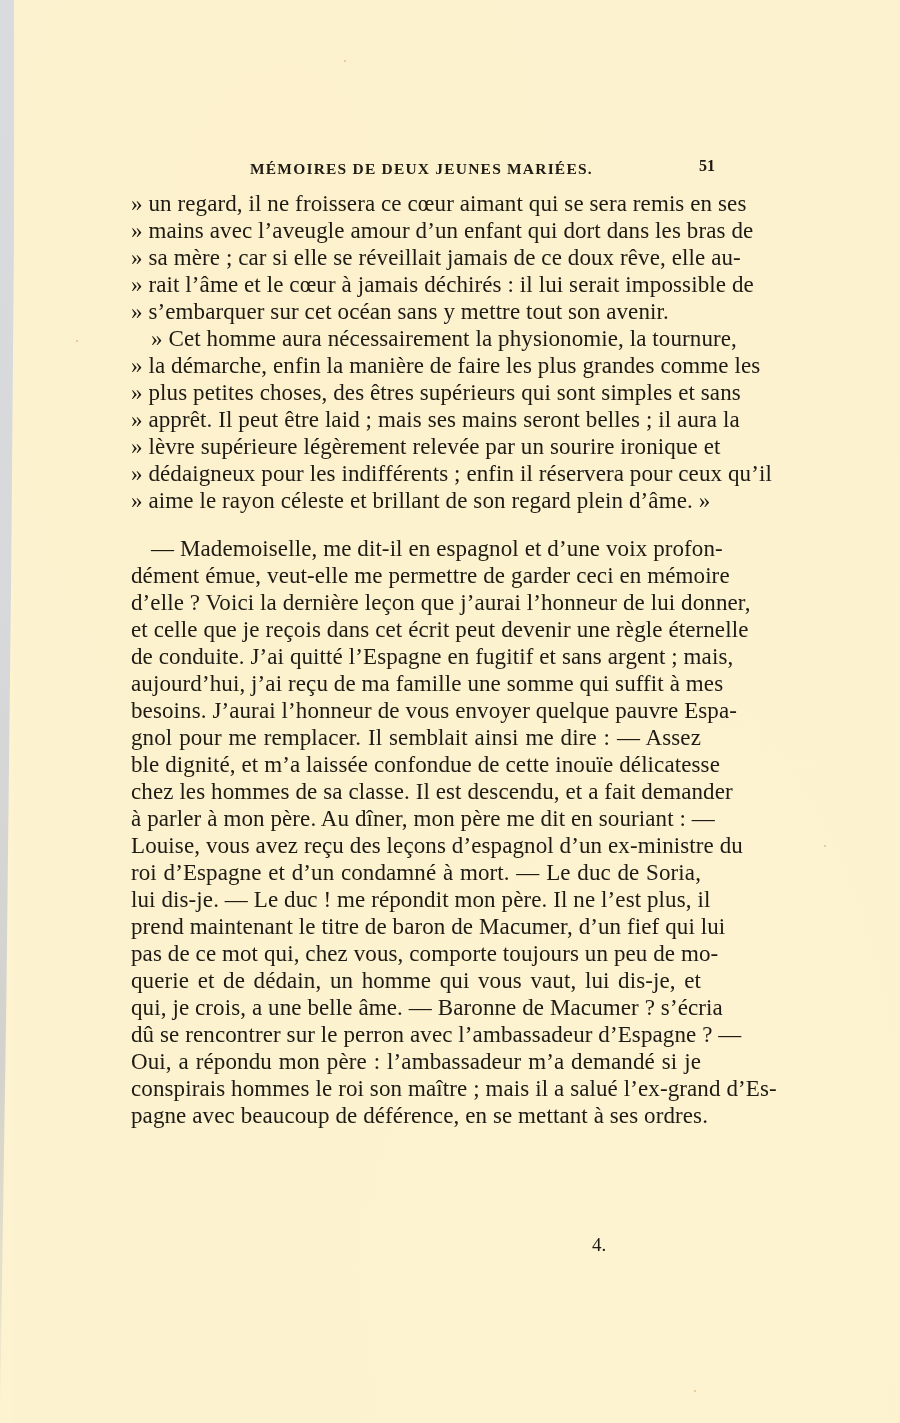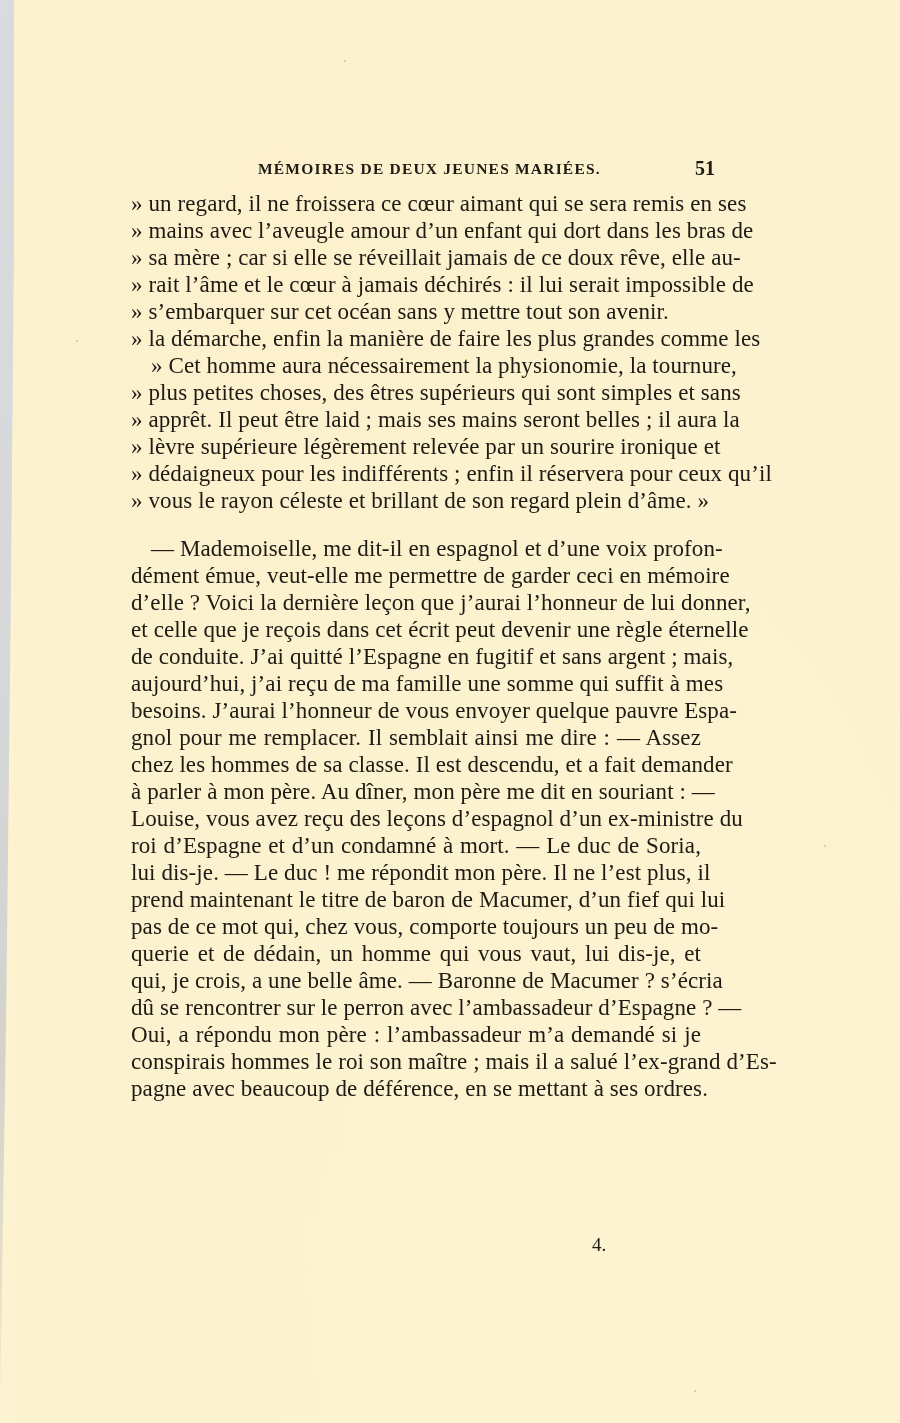--- a/index.html
+++ b/index.html
@@ -45,28 +45,27 @@
     .running-title {
       position: absolute;
       left: 105px;
       top: 0;
       font-family: "Liberation Serif", "DejaVu Serif", serif;
       font-weight: bold;
       font-size: 15.5px;
       letter-spacing: 1.2px;
       font-variant: small-caps;
       text-transform: uppercase;
-      margin-left: 8px;
     }
     .folio {
       position: absolute;
       right: 0;
       top: -3px;
       font-weight: bold;
-      font-size: 20px;
+      font-size: 16px;
       margin-left: 13px;
     }
     .text-block {
       position: absolute;
       left: 131px;
       width: 570px;
     }
     .line {
       display: block;
       height: 27px;
@@ -120,38 +119,39 @@
     <span class="folio">51</span>
   </div>
 </div>
 
 <div class="text-block block-quote">
   <span class="line">» un regard, il ne froissera ce cœur aimant qui se sera remis en ses</span>
   <span class="line">» mains avec l’aveugle amour d’un enfant qui dort dans les bras de</span>
   <span class="line">» sa mère ; car si elle se réveillait jamais de ce doux rêve, elle au-</span>
   <span class="line">» rait l’âme et le cœur à jamais déchirés : il lui serait impossible de</span>
   <span class="line last">» s’embarquer sur cet océan sans y mettre tout son avenir.</span>
+  <span class="line indent">» Cet homme aura nécessairement la physionomie, la tournure,</span>
   <span class="line">» la démarche, enfin la manière de faire les plus grandes comme les</span>
-  <span class="line indent">» Cet homme aura nécessairement la physionomie, la tournure,</span>
   <span class="line">» plus petites choses, des êtres supérieurs qui sont simples et sans</span>
   <span class="line">» apprêt. Il peut être laid ; mais ses mains seront belles ; il aura la</span>
   <span class="line">» lèvre supérieure légèrement relevée par un sourire ironique et</span>
   <span class="line">» dédaigneux pour les indifférents ; enfin il réservera pour ceux qu’il</span>
-  <span class="line last">» vous le rayon céleste et brillant de son regard plein d’âme. »</span>
+  <span class="line last">» aime le rayon céleste et brillant de son regard plein d’âme. »</span>
 </div>
 
 <div class="text-block dialogue">
   <span class="line dialogue-indent">— Mademoiselle, me dit-il en espagnol et d’une voix profon-</span>
   <span class="line">dément émue, veut-elle me permettre de garder ceci en mémoire</span>
   <span class="line">d’elle ? Voici la dernière leçon que j’aurai l’honneur de lui donner,</span>
   <span class="line">et celle que je reçois dans cet écrit peut devenir une règle éternelle</span>
   <span class="line">de conduite. J’ai quitté l’Espagne en fugitif et sans argent ; mais,</span>
   <span class="line">aujourd’hui, j’ai reçu de ma famille une somme qui suffit à mes</span>
   <span class="line">besoins. J’aurai l’honneur de vous envoyer quelque pauvre Espa-</span>
   <span class="line">gnol pour me remplacer. Il semblait ainsi me dire : — Assez</span>
+  <span class="line">ble dignité, et m’a laissée confondue de cette inouïe délicatesse</span>
   <span class="line">chez les hommes de sa classe. Il est descendu, et a fait demander</span>
   <span class="line">à parler à mon père. Au dîner, mon père me dit en souriant : —</span>
   <span class="line">Louise, vous avez reçu des leçons d’espagnol d’un ex-ministre du</span>
   <span class="line">roi d’Espagne et d’un condamné à mort. — Le duc de Soria,</span>
   <span class="line">lui dis-je. — Le duc ! me répondit mon père. Il ne l’est plus, il</span>
   <span class="line">prend maintenant le titre de baron de Macumer, d’un fief qui lui</span>
   <span class="line">pas de ce mot qui, chez vous, comporte toujours un peu de mo-</span>
   <span class="line">querie et de dédain, un homme qui vous vaut, lui dis-je, et</span>
   <span class="line">qui, je crois, a une belle âme. — Baronne de Macumer ? s’écria</span>
   <span class="line">dû se rencontrer sur le perron avec l’ambassadeur d’Espagne ? —</span>

